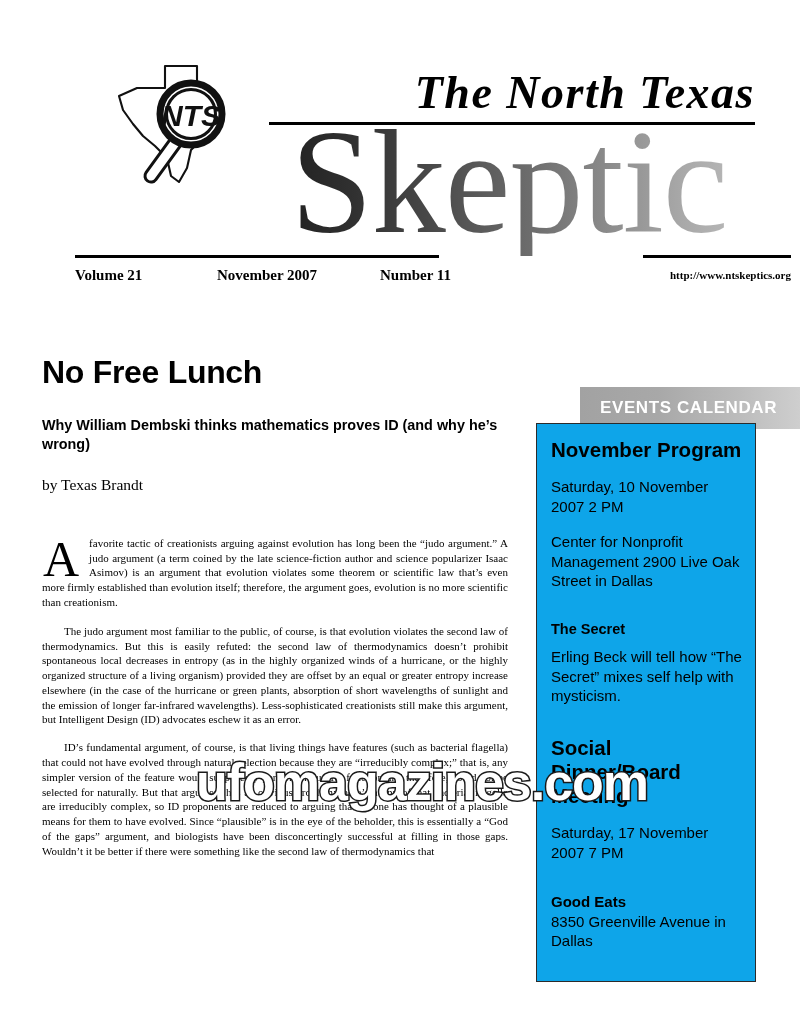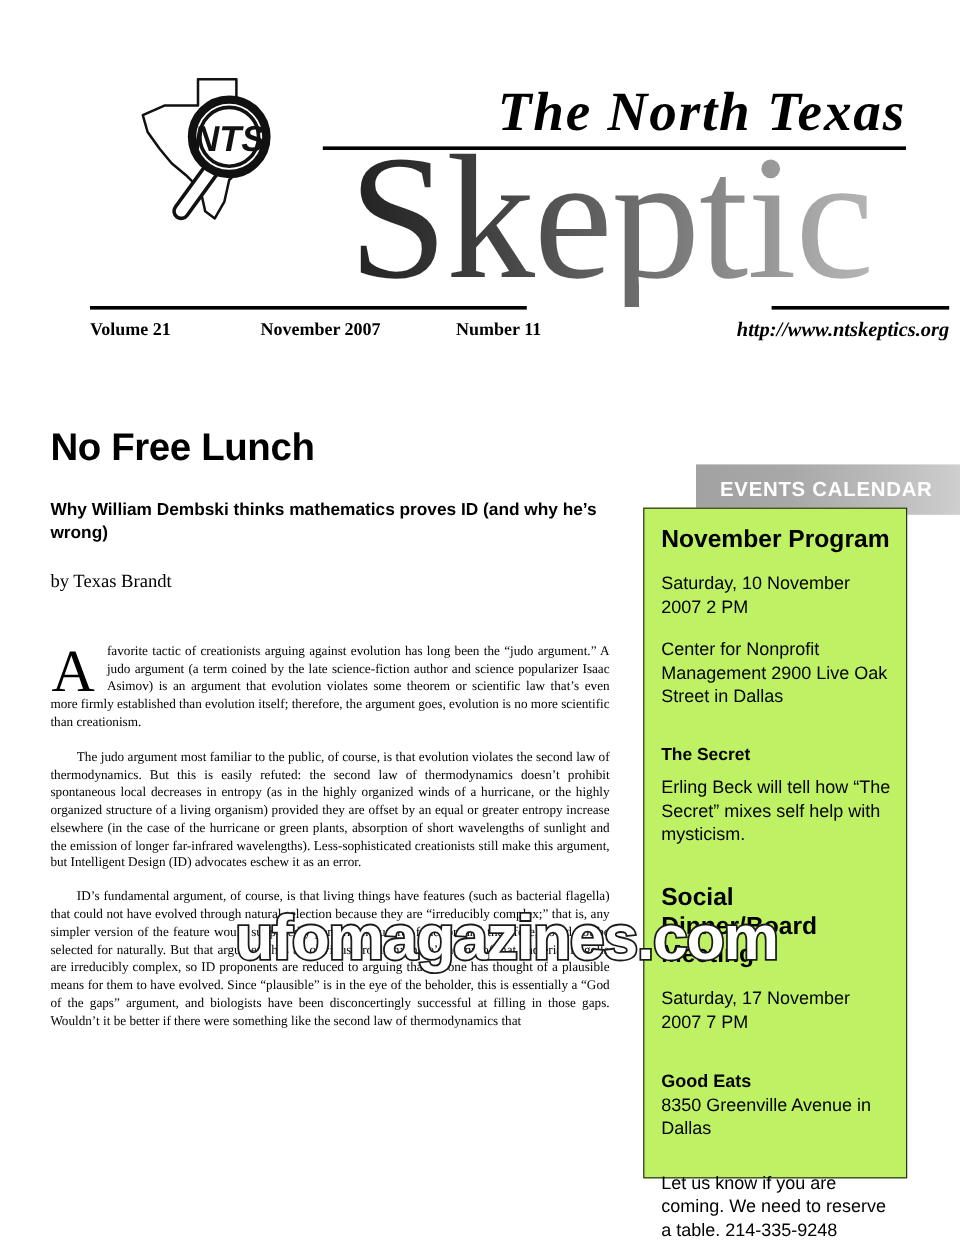--- a/index.html
+++ b/index.html
@@ -101,22 +101,21 @@
   }
   #volume-line .vl {
     position: absolute;
     white-space: nowrap;
   }
   #vol-volume { left: 0px; }
   #vol-month  { left: 142px; }
   #vol-number { left: 305px; }
   #vol-url {
     right: 0px;
-    font-style: italic;
-    font-size: 17px;
+    font-size: 11px;
   }
 
   
   #content {
     position: absolute;
     left: 0;
     top: 300px;
     width: 800px;
     height: 736px;
   }
@@ -196,21 +195,21 @@
   }
 
   #events-box {
     position: absolute;
     left: 536px;
     top: 123px;
     width: 220px;
     height: 559px;
     border: 1.5px solid #2b2b2b;
     box-sizing: border-box;
-    background: #bef264;
+    background: #0ea5e9;
   }
   #events-inner {
     position: absolute;
     left: 14px;
     top: 14px;
     right: 10px;
     font-family: "Liberation Sans", sans-serif;
   }
   .ev-heading-lg {
     font-family: "Liberation Sans", sans-serif;
@@ -342,18 +341,17 @@
 
       <div class="ev-gap-lg"></div>
 
       <div class="ev-text tight">
         <span class="ev-bold-inline">Good Eats</span><br>
         <span>8350 Greenville Avenue in Dallas</span>
       </div>
 
       <div class="ev-gap-lg"></div>
 
-      <div class="ev-text">Let us know if you are coming. We need to reserve a table. 214-335-9248</div>
     </div>
   </div>
 </div>
 
 <div id="watermark">ufomagazines.com</div>
 
 </body></html>

